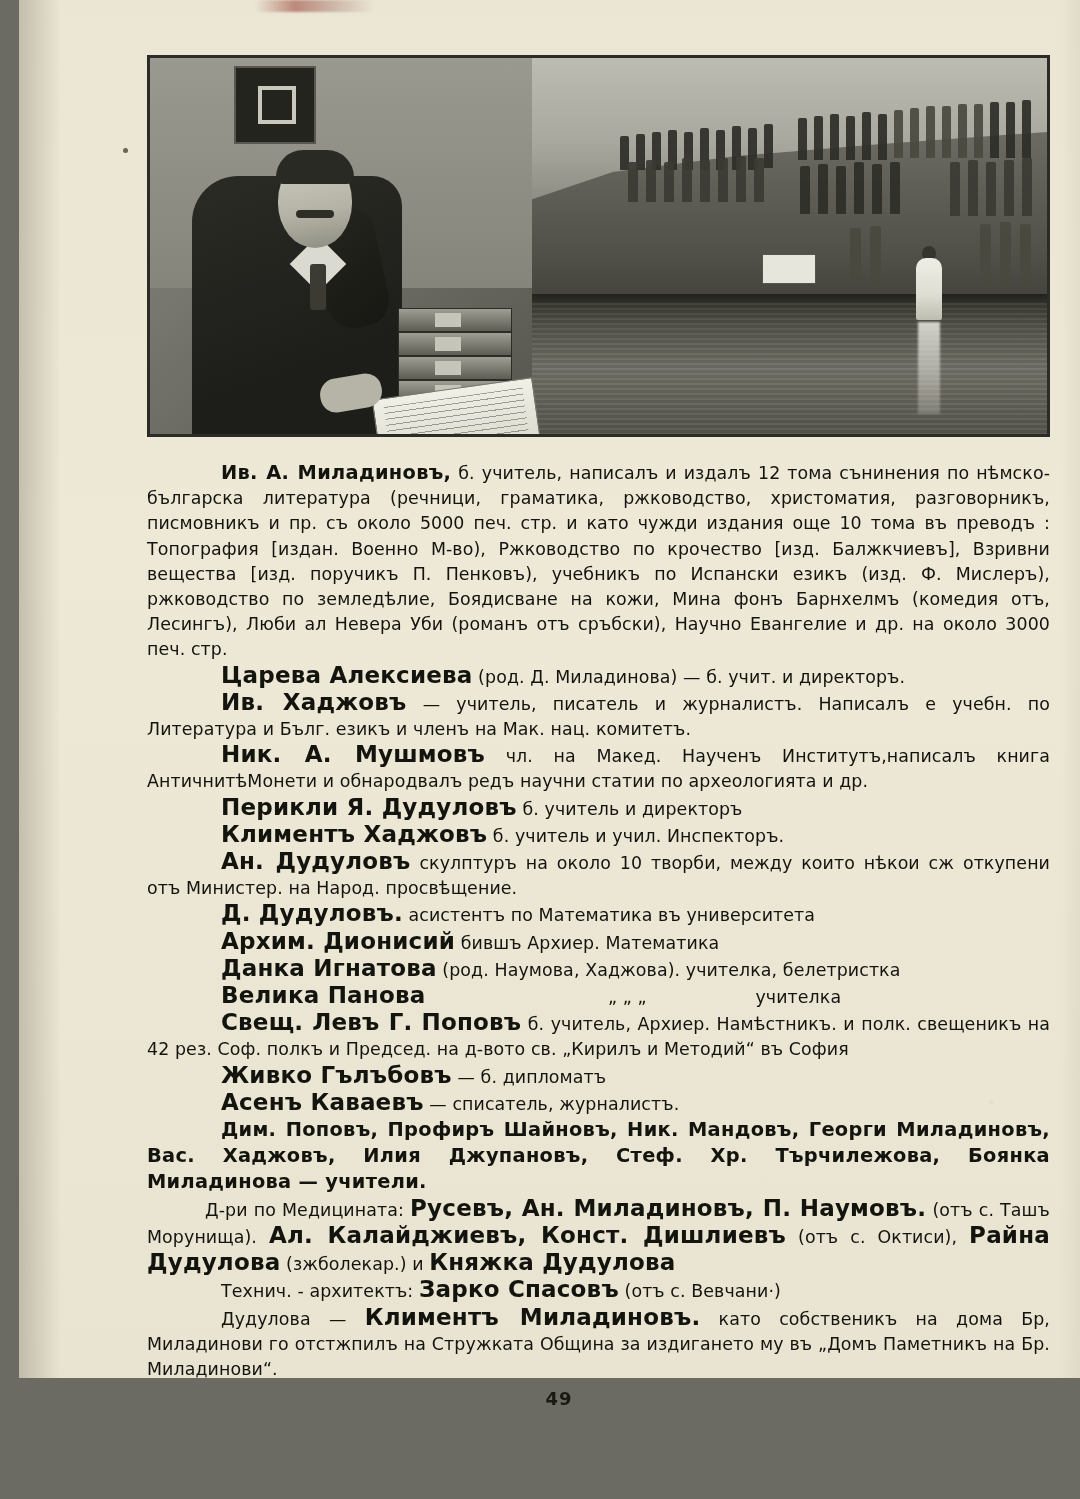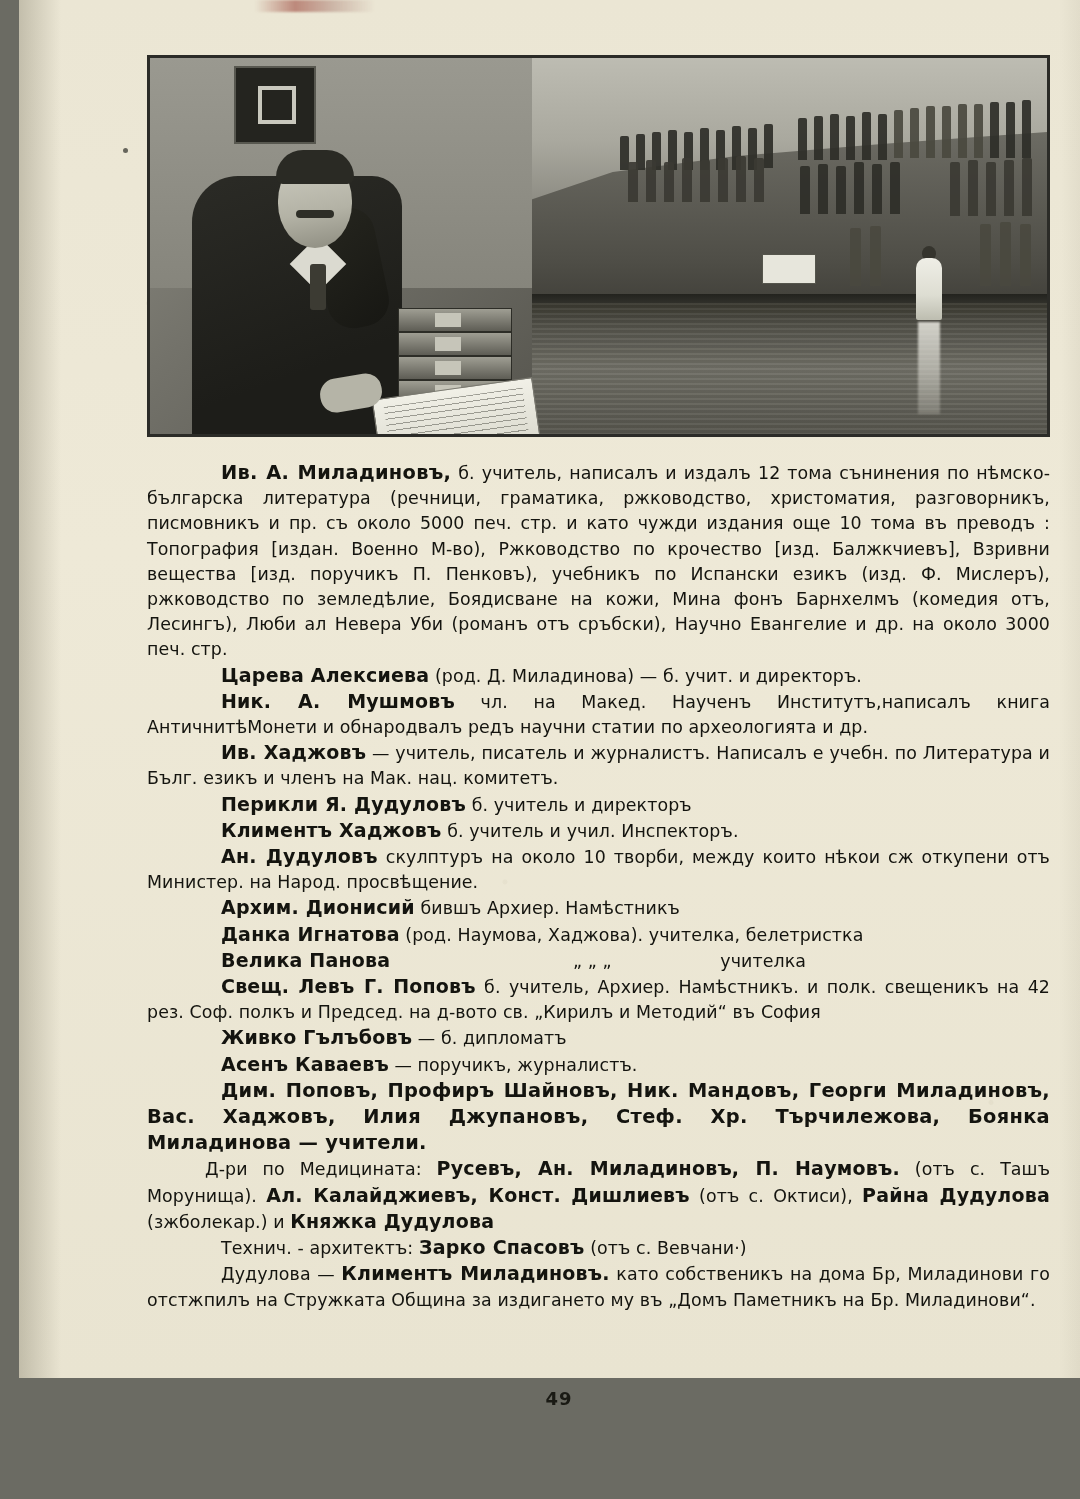--- a/index.html
+++ b/index.html
@@ -218,21 +218,21 @@
   }
   p {
     margin: 0 0 0 0;
     font-size: 17.4px;
     line-height: 25.2px;
     text-align: justify;
     letter-spacing: 0.1px;
   }
   p.ind { text-indent: 74px; }
   p.ind2 { text-indent: 58px; }
-  .nm { font-weight: bold; font-size: 19px; letter-spacing: 0.2px; }
+  .nm { font-weight: bold; font-size: 23px; letter-spacing: 0.2px; }
   .blk { font-weight: bold; font-size: 19.4px; letter-spacing: 0.3px; }
   #pageno {
     position: absolute;
     left: 0; right: 0;
     top: 1388px;
     text-align: center;
     font-size: 18px;
     font-weight: bold;
     color: #1a1a14;
     letter-spacing: 1px;
@@ -344,62 +344,65 @@
 
     <p class="ind">
       <span class="blk">Ив.  А.  Миладиновъ,</span><span class="small"> б. учитель, написалъ  и  издалъ  12 тома сънинения  по  нѣмско-българска  литература  (речници,  граматика,  ржководство, христоматия, разговорникъ, писмовникъ  и  пр. съ около 5000 печ. стр. и като чужди издания още 10 тома въ преводъ : Топография  [издан. Военно М-во), Ржководство по крочество [изд. Балжкчиевъ], Взривни вещества [изд. поручикъ П. Пенковъ), учебникъ по Испански езикъ (изд. Ф. Мислеръ), ржководство по земледѣлие, Боядисване на кожи, Мина фонъ Барнхелмъ (комедия отъ, Лесингъ), Люби ал Невера Уби (романъ  отъ  сръбски), Научно Евангелие и др. на около 3000 печ. стр.</span>
     </p>
 
     <p class="ind">
       <span class="nm">Царева Алексиева</span><span> (род. Д. Миладинова)  —  б. учит.  и директоръ.</span>
     </p>
 
     <p class="ind">
+      <span class="nm">Ив. Хаджовъ</span><span>  —  учитель, писатель  и  журналистъ.  Написалъ  е учебн. по Литература  и  Бълг. езикъ  и  членъ  на  Мак.  нац.  комитетъ.</span>
+    </p>
+
+    <p class="ind">
       <span class="nm">Ник. А. Мушмовъ</span><span> чл. на Макед. Наученъ Институтъ,написалъ книга АнтичнитѣМонети и обнародвалъ редъ научни статии по археологията и др.</span>
     </p>
 
     <p class="ind">
-      <span class="nm">Ив. Хаджовъ</span><span>  —  учитель, писатель  и  журналистъ.  Написалъ  е учебн. по Литература  и  Бълг. езикъ  и  членъ  на  Мак.  нац.  комитетъ.</span>
-    </p>
-
-    <p class="ind">
       <span class="nm">Перикли Я. Дудуловъ</span><span> б. учитель и директоръ</span>
     </p>
 
     <p class="ind">
       <span class="nm">Климентъ Хаджовъ</span><span> б. учитель и учил. Инспекторъ.</span>
     </p>
 
     <p class="ind">
       <span class="nm">Ан. Дудуловъ</span><span> скулптуръ на около 10 творби, между които нѣкои сж откупени отъ Министер. на Народ. просвѣщение.</span>
     </p>
 
-
-    <p class="ind">
-      <span class="nm">Архим. Дионисий</span><span> бившъ Архиер. Намѣстникъ</span>
+    <p class="ind">
+      <span class="nm">Д. Дудуловъ.</span><span> асистентъ по Математика въ университета</span>
+    </p>
+
+    <p class="ind">
+      <span class="nm">Архим. Дионисий</span><span> бившъ Архиер. Математика</span>
     </p>
 
     <p class="ind">
       <span class="nm">Данка Игнатова</span><span> (род. Наумова, Хаджова). учителка, белетристка</span>
     </p>
 
     <p class="ind">
       <span class="nm">Велика Панова</span><span class="dots-row" style="text-align:center">„             „             „</span><span>учителка</span>
     </p>
 
     <p class="ind">
       <span class="nm">Свещ.  Левъ  Г.  Поповъ</span><span>  б. учитель,  Архиер.  Намѣстникъ. и полк. свещеникъ  на  42 рез. Соф.  полкъ  и  Председ.  на   д-вото св. „Кирилъ и Методий“ въ София</span>
     </p>
 
     <p class="ind">
       <span class="nm">Живко Гълъбовъ</span><span>  —  б. дипломатъ</span>
     </p>
 
     <p class="ind">
-      <span class="nm">Асенъ Каваевъ</span><span>  —  поручикъ, журналистъ.</span>
+      <span class="nm">Асенъ Каваевъ</span><span>  —  списатель, журналистъ.</span>
     </p>
 
 
     <p class="ind">
       <span class="blk">Дим. Поповъ, Профиръ Шайновъ,  Ник. Мандовъ, Георги Миладиновъ, Вас. Хаджовъ, Илия Джупановъ, Стеф. Хр. Търчилежова, Боянка Миладинова</span><span class="blk">  —  учители.</span>
     </p>
 
     <p class="ind2">
       <span>Д-ри по Медицината: </span><span class="nm">Русевъ, Ан. Миладиновъ, П. Наумовъ.</span><span> (отъ с. Ташъ Морунища). </span><span class="nm">Ал. Калайджиевъ, Конст. Дишлиевъ</span><span> (отъ с. Октиси), </span><span class="nm">Райна Дудулова</span><span> (зжболекар.) и </span><span class="nm">Княжка Дудулова</span>
     </p>

